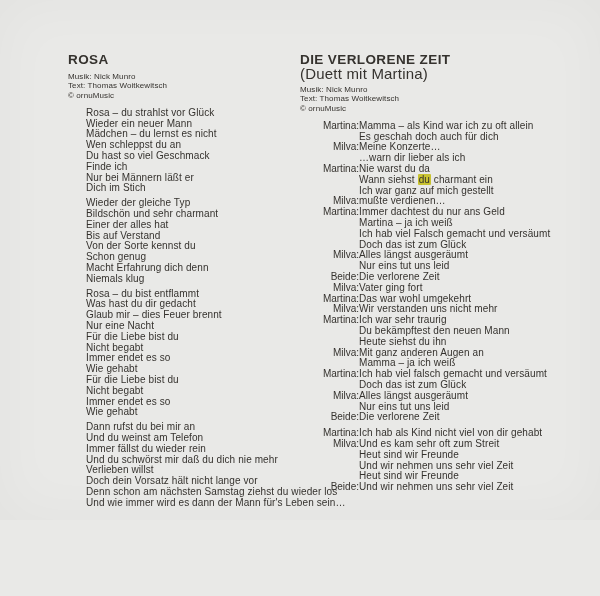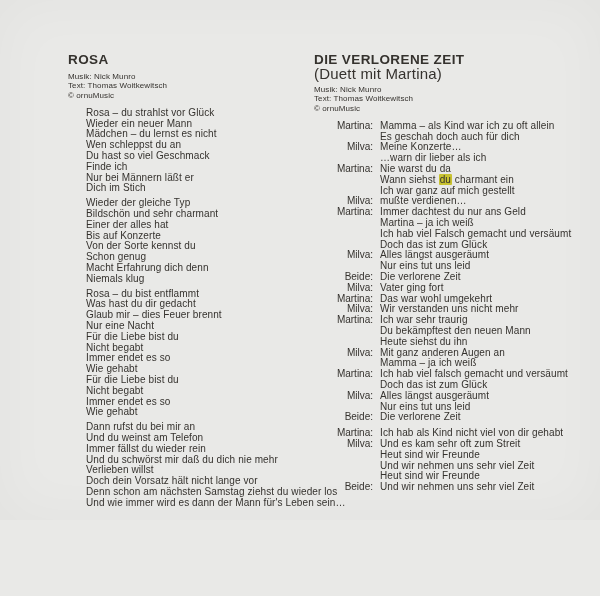--- a/index.html
+++ b/index.html
@@ -12,21 +12,21 @@
   }
   .scan {
     position: relative;
     width: 600px; height: 520px;
     background: var(--bg, #e9e9e7);
     
     box-shadow: inset 0 0 60px rgba(0,0,0,0.03);
   }
   .col { position: absolute; top: 52px; }
   .col-left  { left: 68px;  width: 290px; }
-  .col-right { left: 314px; width: 278px; }
+  .col-right { left: 300px; width: 278px; }
 
   .song-title {
     margin: 0;
     font-size: 13.5px;
     line-height: 15px;
     font-weight: bold;
     letter-spacing: 0.4px;
   }
   .song-subtitle {
     font-size: 15px;
@@ -53,21 +53,21 @@
 
   .duet-row { display: flex; align-items: flex-end; }
   .speaker {
     flex: 0 0 59px;
     width: 59px;
     text-align: right;
     font-size: 10px;
     line-height: 10.8px;
     white-space: nowrap;
   }
-  .duet-lines { margin-left: 7px; }
+  .duet-lines { }
 
   .mark {
     background: var(--hl, #c8c230);
     padding: 0 1px;
     border-radius: 1px;
   }
 </style>
 </head>
 <body>
 
@@ -88,21 +88,21 @@
           <div class="lyric-line">Wen schleppst du an</div>
           <div class="lyric-line">Du hast so viel Geschmack</div>
           <div class="lyric-line">Finde ich</div>
           <div class="lyric-line">Nur bei Männern läßt er</div>
           <div class="lyric-line">Dich im Stich</div>
         </div>
         <div class="stanza">
           <div class="lyric-line">Wieder der gleiche Typ</div>
           <div class="lyric-line">Bildschön und sehr charmant</div>
           <div class="lyric-line">Einer der alles hat</div>
-          <div class="lyric-line">Bis auf Konzerte</div>
+          <div class="lyric-line">Bis auf Verstand</div>
           <div class="lyric-line">Von der Sorte kennst du</div>
           <div class="lyric-line">Schon genug</div>
           <div class="lyric-line">Macht Erfahrung dich denn</div>
           <div class="lyric-line">Niemals klug</div>
         </div>
         <div class="stanza">
           <div class="lyric-line">Rosa – du bist entflammt</div>
           <div class="lyric-line">Was hast du dir gedacht</div>
           <div class="lyric-line">Glaub mir – dies Feuer brennt</div>
           <div class="lyric-line">Nur eine Nacht</div>

